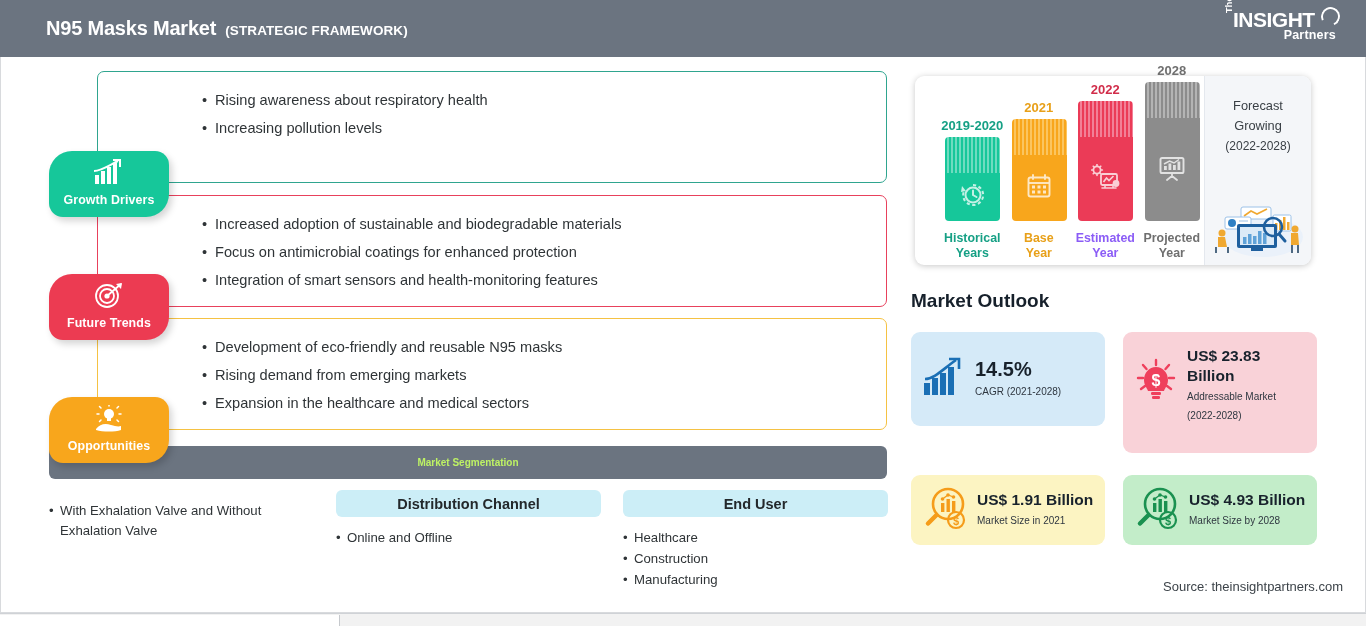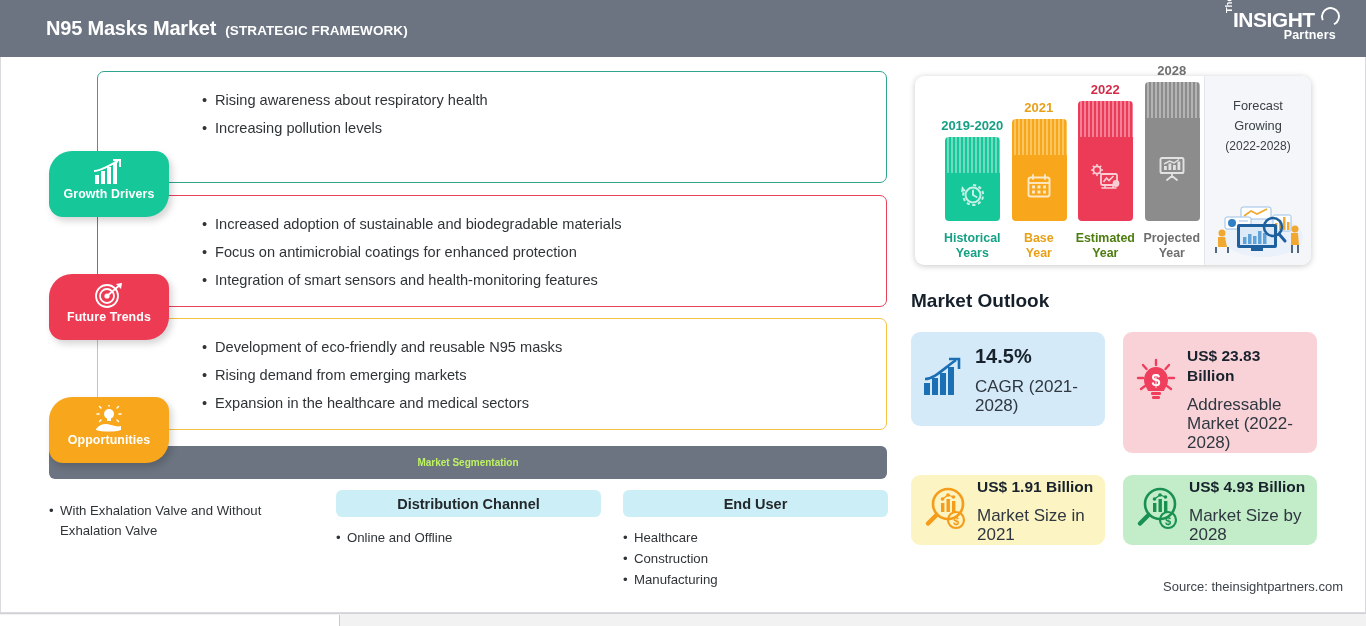--- a/index.html
+++ b/index.html
@@ -101,21 +101,21 @@
     left: 48px; width: 120px; height: 66px;
     border-radius: 23px 14px 23px 14px;
     display: flex; flex-direction: column;
     align-items: center; justify-content: flex-end;
     color: #fff;
     box-shadow: 3px 4px 7px rgba(0,0,0,0.17);
     z-index: 4;
   }
   .badge .b-label {
     font-size: 12.4px; font-weight: bold;
-    padding-bottom: 16px; white-space: nowrap;
+    padding-bottom: 10px; white-space: nowrap;
     letter-spacing: 0.1px;
   }
   .badge .b-icon { position: absolute; top: 8px; left: 0; right: 0;
       display:flex; justify-content:center; }
   .badge.b0 { top: 94px;  background: #16c79a; }
   .badge.b1 { top: 217px; background: #ec3b52; }
   .badge.b2 { top: 340px; background: #f8a61c; }
 
   
   #seg-header {
@@ -205,21 +205,21 @@
     display: flex; align-items: center; height: 100%;
     padding: 0 11px; gap: 9px;
   }
   .ocard.o1 .inner { align-items: flex-start; padding-top: 14px; }
   .oc-txt .big {
     font-size: 20px; font-weight: bold; color: #18222c; line-height: 24px;
   }
   .ocard.o1 .oc-txt .big { font-size: 15.5px; line-height: 20px; }
   .ocard.o2 .oc-txt .big, .ocard.o3 .oc-txt .big { font-size: 15.5px; line-height: 20px; }
   .oc-txt .small {
-    font-size: 17px; color: #2f3740; line-height: 19px; margin-top: 9px;
+    font-size: 10px; color: #2f3740; line-height: 19px; margin-top: 1px;
   }
 
   
   #source {
     position: absolute; right: 22px; bottom: 18px;
     font-size: 13px; color: #3c4349;
   }
 
   
   #scrollbar {
@@ -408,21 +408,21 @@
                       <path d="M9.8 2.2 L8.7 3.3"></path>
                       <path d="M3.3 8.7 L2.2 9.8"></path>
                     </g>
                     <rect x="10" y="10" width="16" height="11" rx="1.4" fill="none" stroke="#ffffff" stroke-width="1.8"></rect>
                     <path d="M12.5 18 L15.5 14 L18 16.5 L22.5 12" stroke="#ffffff" stroke-width="1.7" fill="none"></path>
                     <path d="M14 21 L14 24 M22 21 L22 24 M11 24 H25" stroke="#ffffff" stroke-width="1.6" stroke-linecap="round"></path>
                     <circle cx="25" cy="19.5" r="3.4" fill="#ffffff"></circle>
                   </svg></span>
               </div>
             </div>
-            <div class="tl-cap" style="color: #4d7c0f; margin-top: 12px;">
+            <div class="tl-cap" style="color: #8b5cf6; margin-top: 12px;">
               <div>Estimated</div>
               <div>Year</div>
             </div>
           </div>
           <div class="tl-item">
             <div class="tl-year" style="color: rgb(111, 111, 111); bottom: 187px;">2028</div>
             <div class="tl-bar" style="height: 139px;">
               <div class="tl-stripe" style="background: repeating-linear-gradient(90deg, rgb(140, 140, 140) 0px, rgb(140, 140, 140) 2px, rgb(180, 180, 180) 2px, rgb(180, 180, 180) 4px);"></div>
               <div class="tl-solid" style="background: rgb(140, 140, 140); height: 103px;">
                 <span style="opacity: 0.75;"><svg width="28" height="26" viewBox="0 0 28 26">

